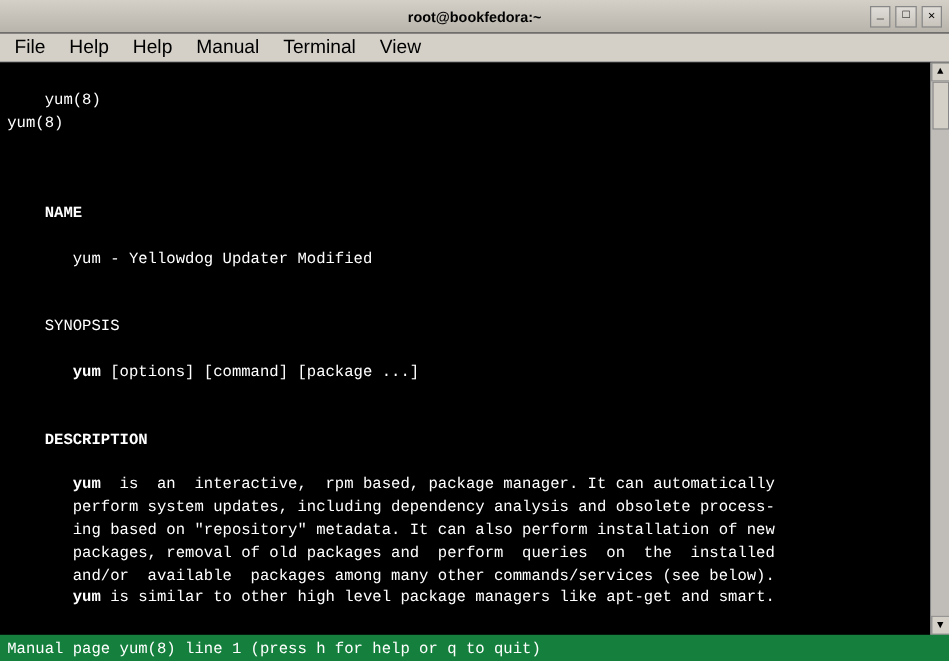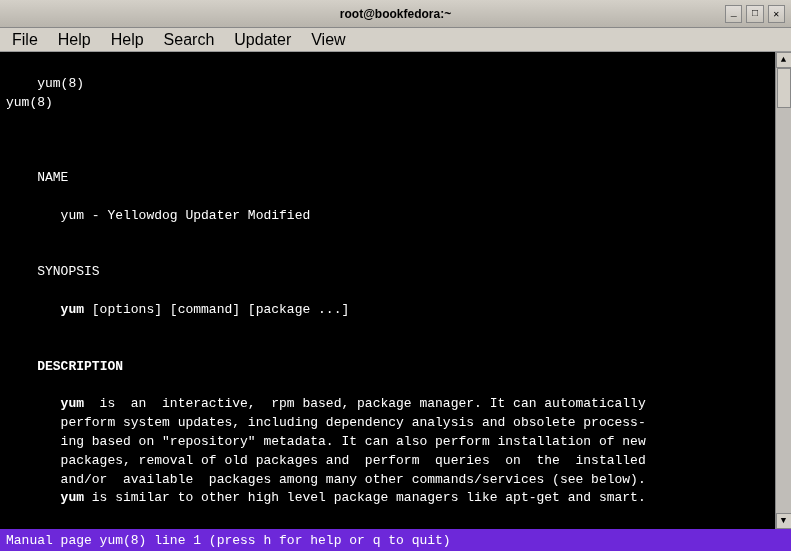--- a/index.html
+++ b/index.html
@@ -121,21 +121,21 @@
       height: 40px;
       background: #d4d0c8;
       border: 1px solid #888;
       position: absolute;
       top: 0;
       left: 1px;
     }
 
     
     #status-bar {
-      background: #6d28d9;
+      background: #15803d;
       color: #fff;
       font-family: 'Courier New', Courier, monospace;
       font-size: 13px;
       padding: 2px 6px;
       height: 22px;
       display: flex;
       align-items: center;
       text-align: center;
     }
   </style>
@@ -149,32 +149,32 @@
     <div class="win-btn">_</div>
     <div class="win-btn">□</div>
     <div class="win-btn">✕</div>
   </div>
 </div>
 
 <div id="menu-bar">
   <div class="menu-item">File</div>
   <div class="menu-item">Help</div>
   <div class="menu-item">Help</div>
-  <div class="menu-item">Search</div>
-  <div class="menu-item">Updater</div>
+  <div class="menu-item">Manual</div>
+  <div class="menu-item">Terminal</div>
   <div class="menu-item">View</div>
 </div>
 
 <div id="terminal-container">
   <div id="terminal-content">
     <span><span>yum(8)</span><span style="display:inline-block; width:640px;"></span><span>yum(8)</span>
 </span>
     <span>
 </span>
-    <span style="font-weight:normal;text-align:center;">NAME</span>
+    <span style="font-weight:bold;text-align:center;">NAME</span>
     <span>
        yum - Yellowdog Updater Modified
 
 </span>
     <span style="font-weight:normal;">SYNOPSIS</span>
     <span>
        <span style="font-weight:bold;">yum</span> [options] [command] [package ...]
 
 </span>
     <span style="font-weight:bold;">DESCRIPTION</span>

